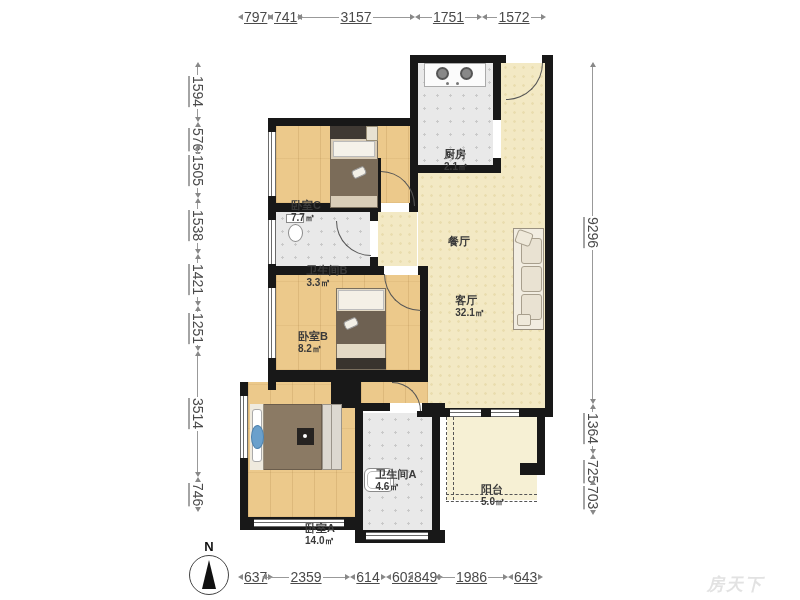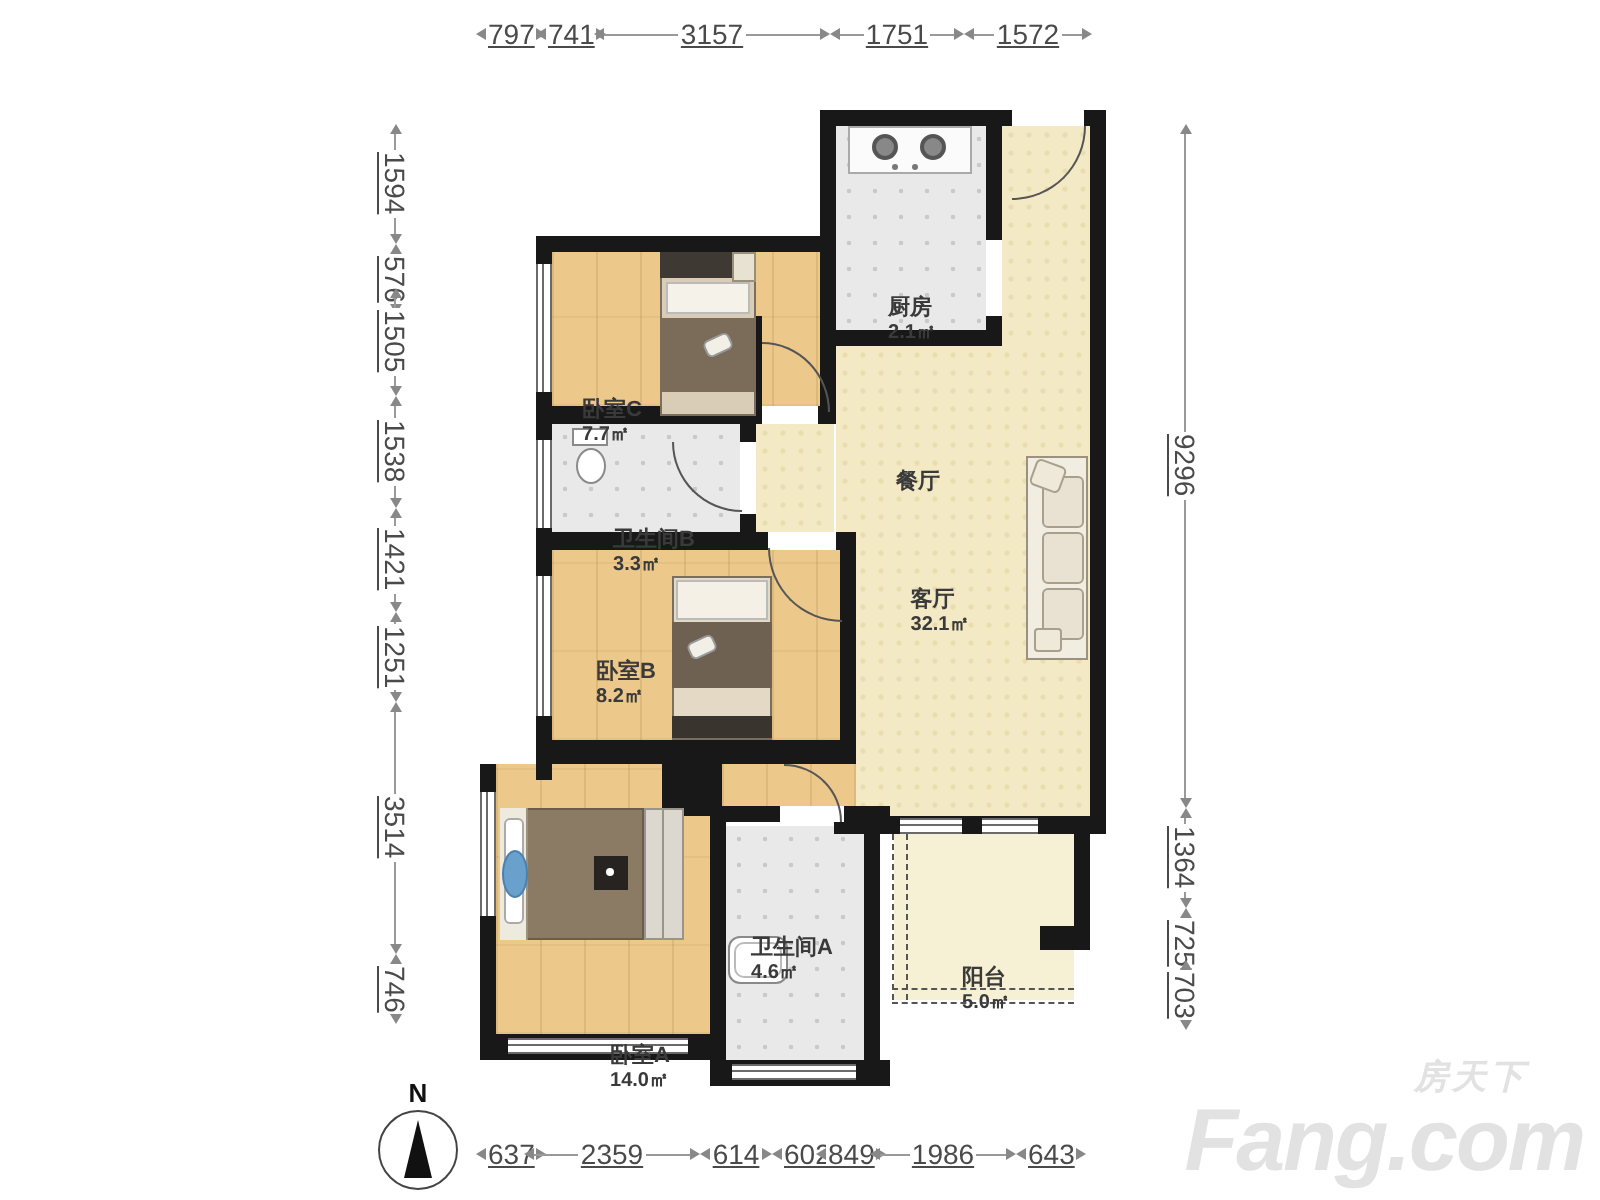--- a/index.html
+++ b/index.html
@@ -373,16 +373,15 @@
 
   <div id="compass">
     <div class="nlet">N</div>
     <div class="circ">
       <div class="ndl"></div>
     </div>
   </div>
 
   <div id="watermark">
     <div id="wm-cn">房天下</div>
-    <div id="wm-en">Fang.com</div>
   </div>
 
 </div>
 
 </body></html>

